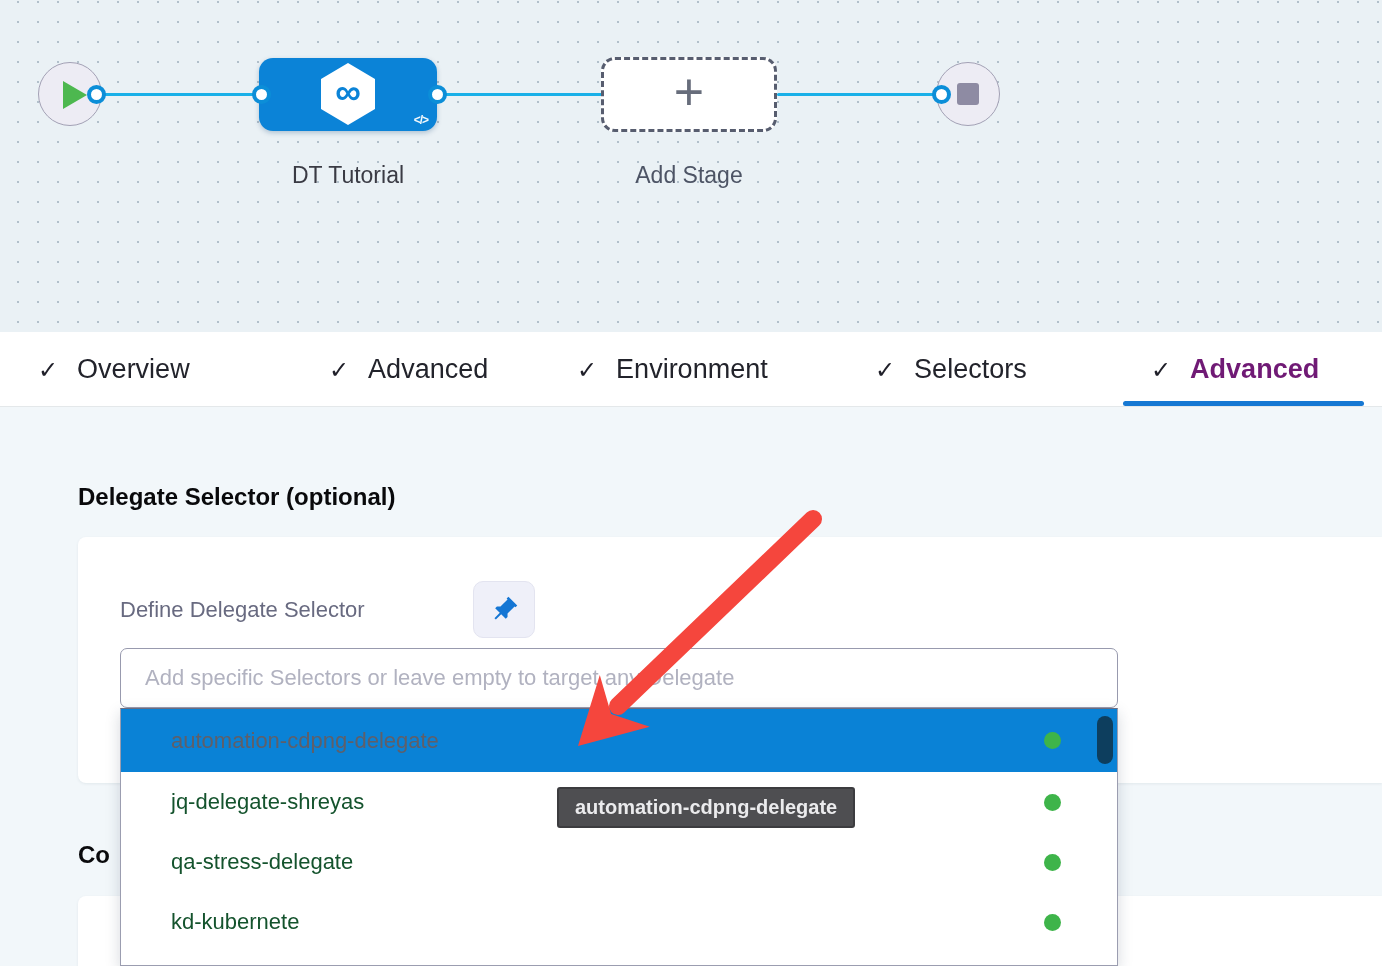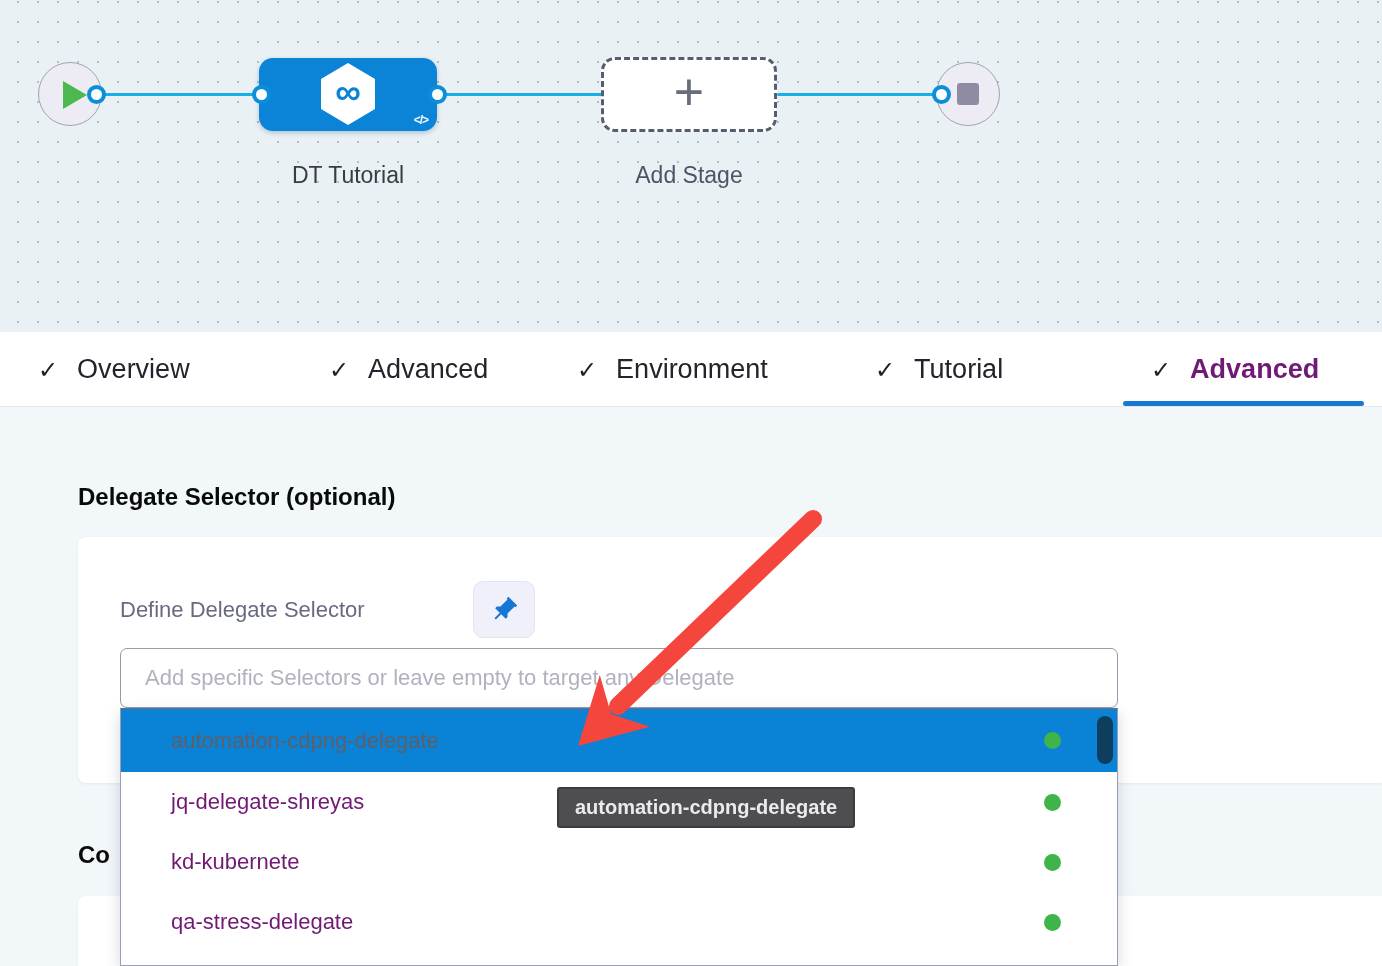--- a/index.html
+++ b/index.html
@@ -65,21 +65,21 @@
     display:flex; align-items:center; justify-content:center; }
   .sel-input { position:absolute; left:42px; top:111px; width:998px; height:60px;
     border:1.5px solid #989aae; border-radius:7px; background:#fff; padding:0 24px;
     font-size:22px; color:#3c3d4a; font-family:"Liberation Sans","DejaVu Sans",sans-serif; }
   .sel-input::placeholder { color:#b1b2c0; opacity:1; }
 
   .dropdown { position:absolute; left:120px; top:301px; width:998px; height:258px;
     background:#ffffff; border:1px solid #9b9db0; border-top-color:#6a6c80;
     box-shadow:0 5px 14px rgba(30,45,70,.18); z-index:20; }
   .dd-row { position:relative; height:60px; display:flex; align-items:center;
-    padding-left:50px; font-size:22px; color:#701a75; cursor:pointer; }
+    padding-left:50px; font-size:22px; color:#14532d; cursor:pointer; }
   .dd-row.selected { height:63px; background:#0a82d6; color:#605f68; }
   .dot { position:absolute; right:56px; top:50%; margin-top:-8.5px; width:17px; height:17px;
     border-radius:50%; background:#3eb44a; }
   .scroll-thumb { position:absolute; right:4px; top:7px; width:16px; height:48px;
     background:#0d3e5e; border-radius:9px; z-index:21; }
 
   .tooltip { position:absolute; left:557px; top:380px; height:41px; padding:0 16px;
     background:#4e4e51; border:2px solid #3c3c3f; border-radius:3px; z-index:30;
     display:flex; align-items:center; font-size:20px; font-weight:bold; color:#ebebed; }
 
@@ -136,21 +136,21 @@
     <div class="tab t1">
       <span class="chk">✓</span>
       <span class="tlabel">Advanced</span>
     </div>
     <div class="tab t2">
       <span class="chk">✓</span>
       <span class="tlabel">Environment</span>
     </div>
     <div class="tab t3">
       <span class="chk">✓</span>
-      <span class="tlabel">Tutorial</span>
+      <span class="tlabel">Selectors</span>
     </div>
     <div class="tab t4 active">
       <span class="chk">✓</span>
       <span class="tlabel">Advanced</span>
     </div>
     <div class="tab-underline"></div>
   </div>
 
   <div class="content">
     <div class="section-title">Delegate Selector (optional)</div>
@@ -168,25 +168,25 @@
     <div class="dropdown">
       <div class="dd-row selected">
         <span>automation-cdpng-delegate</span>
         <span class="dot"></span>
       </div>
       <div class="dd-row">
         <span>jq-delegate-shreyas</span>
         <span class="dot"></span>
       </div>
       <div class="dd-row">
+        <span>qa-stress-delegate</span>
+        <span class="dot"></span>
+      </div>
+      <div class="dd-row">
         <span>kd-kubernete</span>
-        <span class="dot"></span>
-      </div>
-      <div class="dd-row">
-        <span>qa-stress-delegate</span>
         <span class="dot"></span>
       </div>
       <div class="scroll-thumb"></div>
     </div>
 
     <div class="tooltip">
       <span>automation-cdpng-delegate</span>
     </div>
 
     <div class="partial-heading">Co</div>

